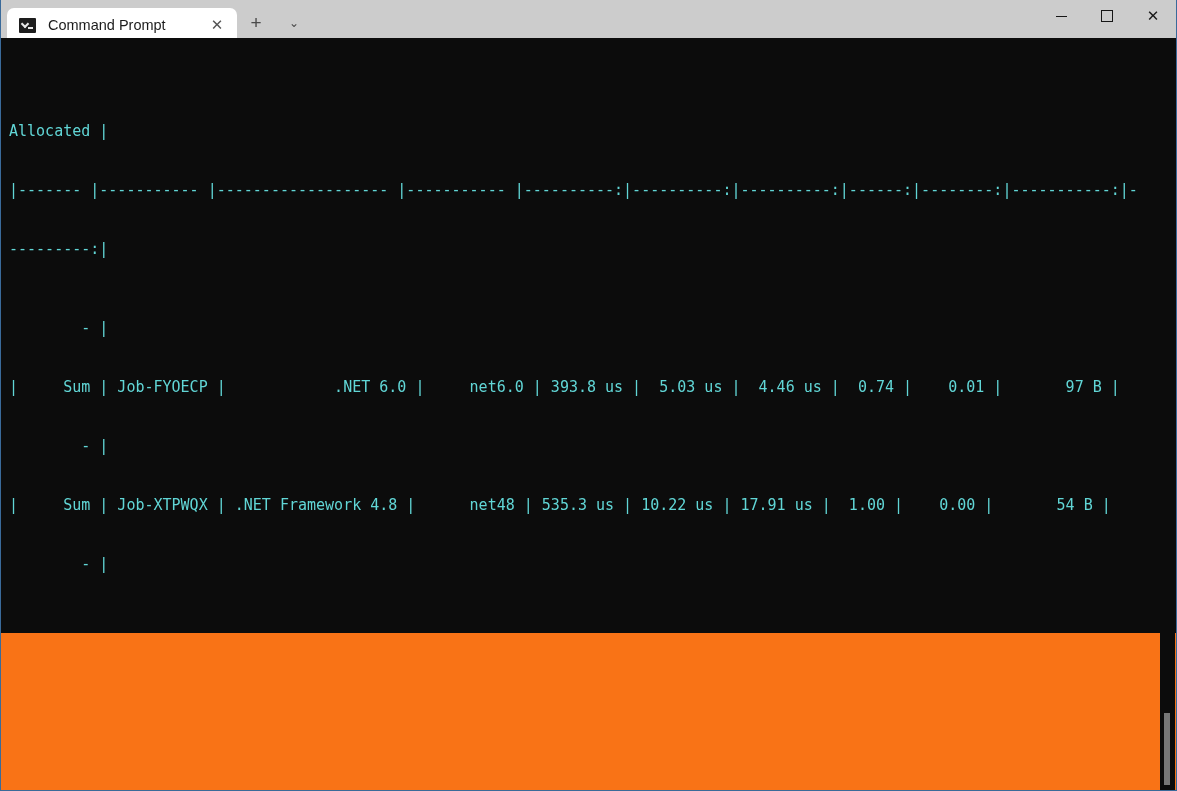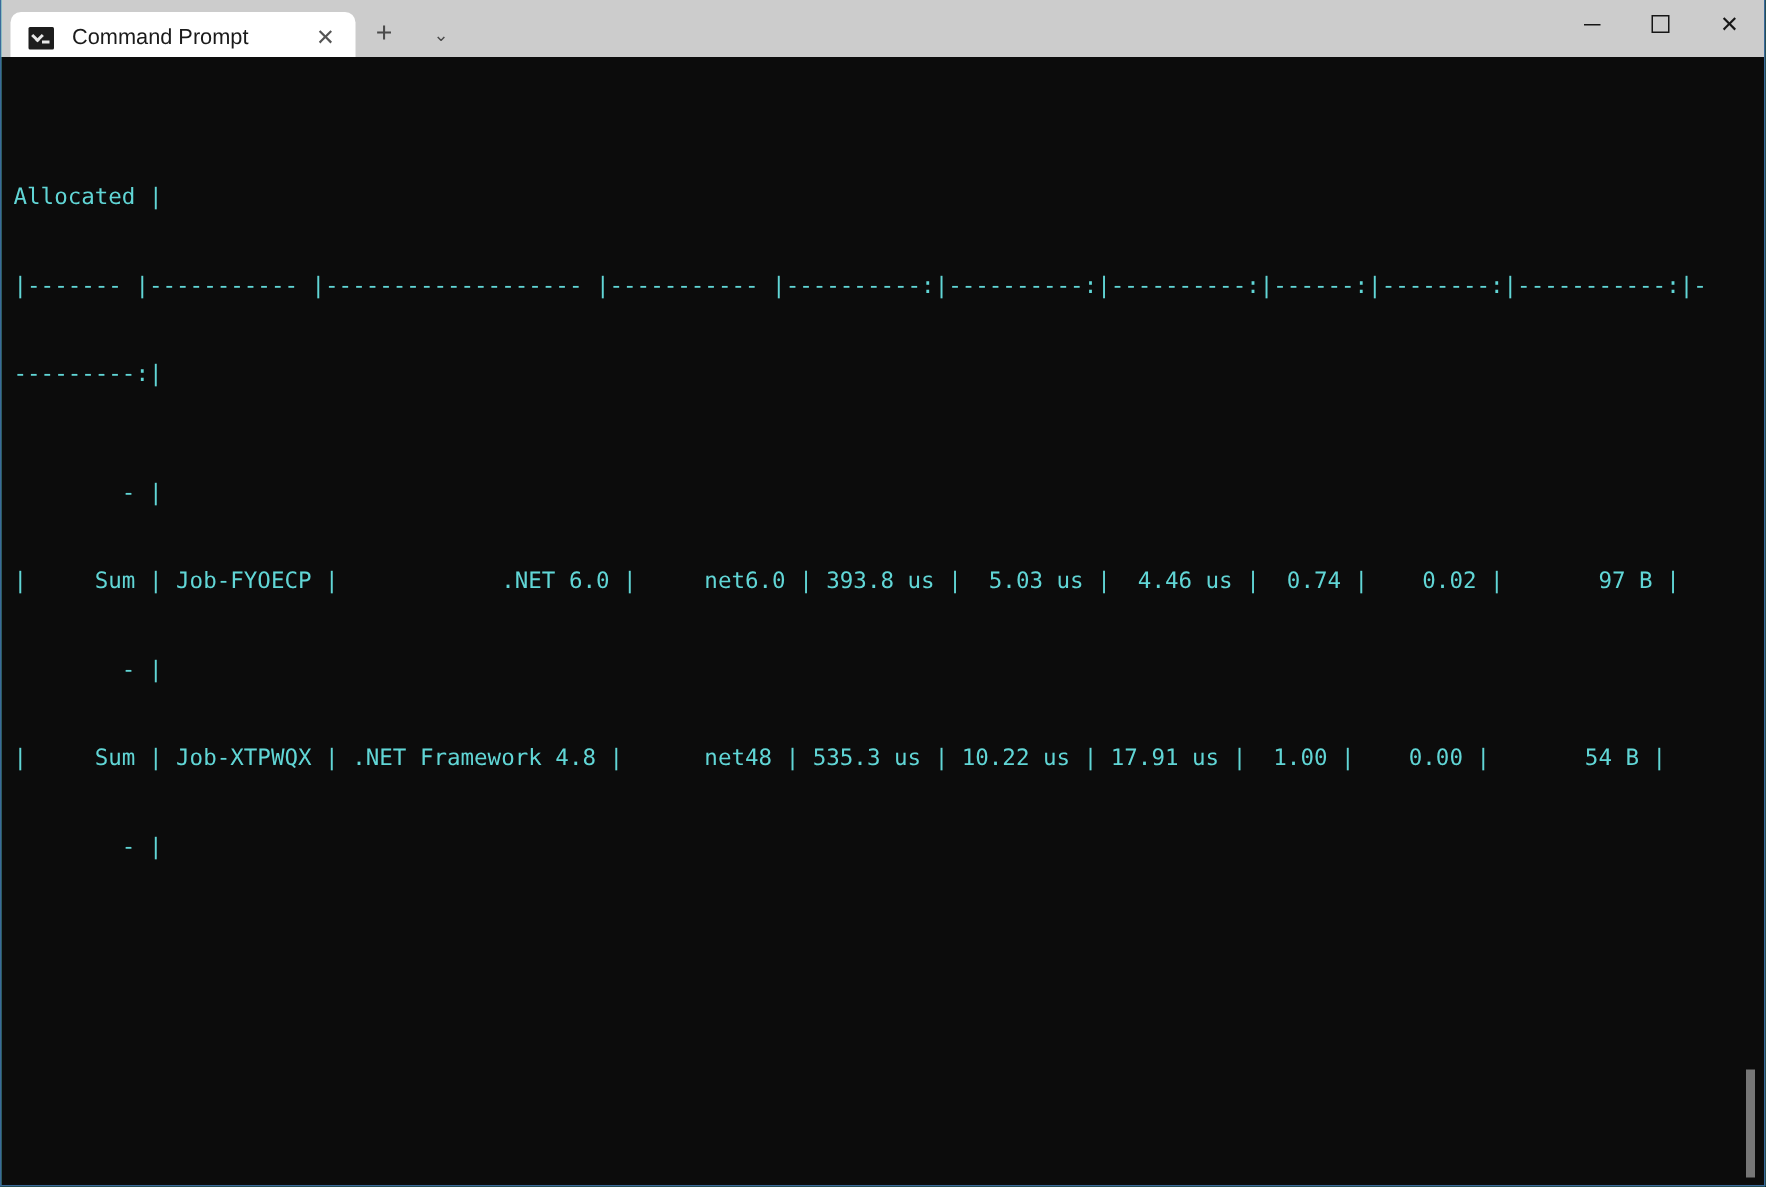--- a/index.html
+++ b/index.html
@@ -8,21 +8,21 @@
     width: 1177px; height: 791px;
     overflow: hidden;
     background: #0c0c0c;
     font-family: "DejaVu Sans Mono", monospace;
   }
 
   
   #window {
     position: relative;
     width: 1177px; height: 791px;
-    background: #5eead4;
+    background: #f97316;
     border-left: 1px solid #3a6a9a;
     border-right: 1px solid #3a6a9a;
     border-bottom: 1px solid #3a6a9a;
   }
 
   
   #titlebar {
     position: absolute; top: 0; left: 0;
     width: 1175px; height: 38px;
     background: #cccccc;
@@ -112,21 +112,21 @@
     content: ""; width: 10px; height: 10px;
     border: 1px solid #161616; display: block;
   }
   .wc-close { font-size: 15px; font-weight: 400; }
 
   
   #terminal {
     position: absolute;
     top: 38px; left: 0;
     width: 1175px;
-    height: 752px;
+    height: 595px;
     background: #0c0c0c;
     overflow: hidden;
   }
   #screen {
     position: absolute;
     left: 8px; top: 5px;
     width: 1150px;
     font-family: "DejaVu Sans Mono", monospace;
     font-size: 15px;
     line-height: 19.7px;
@@ -180,21 +180,21 @@
 
   <div id="terminal">
     <div id="screen">
 
       
       <div class="line cy">Allocated |</div>
       <div class="line cy">|------- |----------- |------------------- |----------- |----------:|----------:|----------:|------:|--------:|-----------:|-</div>
       <div class="line cy">---------:|</div>
 
       <div class="line cy">        - |</div>
-      <div class="line cy">|     Sum | Job-FYOECP |            .NET 6.0 |     net6.0 | 393.8 us |  5.03 us |  4.46 us |  0.74 |    0.02 |       97 B |</div>
+      <div class="line cy">|     Sum | Job-FYOECP |            .NET 6.0 |     net6.0 | 393.8 us |  5.03 us |  4.46 us |  0.74 |    0.01 |       97 B |</div>
       <div class="line cy">        - |</div>
       <div class="line cy">|     Sum | Job-XTPWQX | .NET Framework 4.8 |      net48 | 535.3 us | 10.22 us | 17.91 us |  1.00 |    0.00 |       54 B |</div>
       <div class="line cy">        - |</div>
 
       <div class="line"> </div>
 
       
       
       
       

